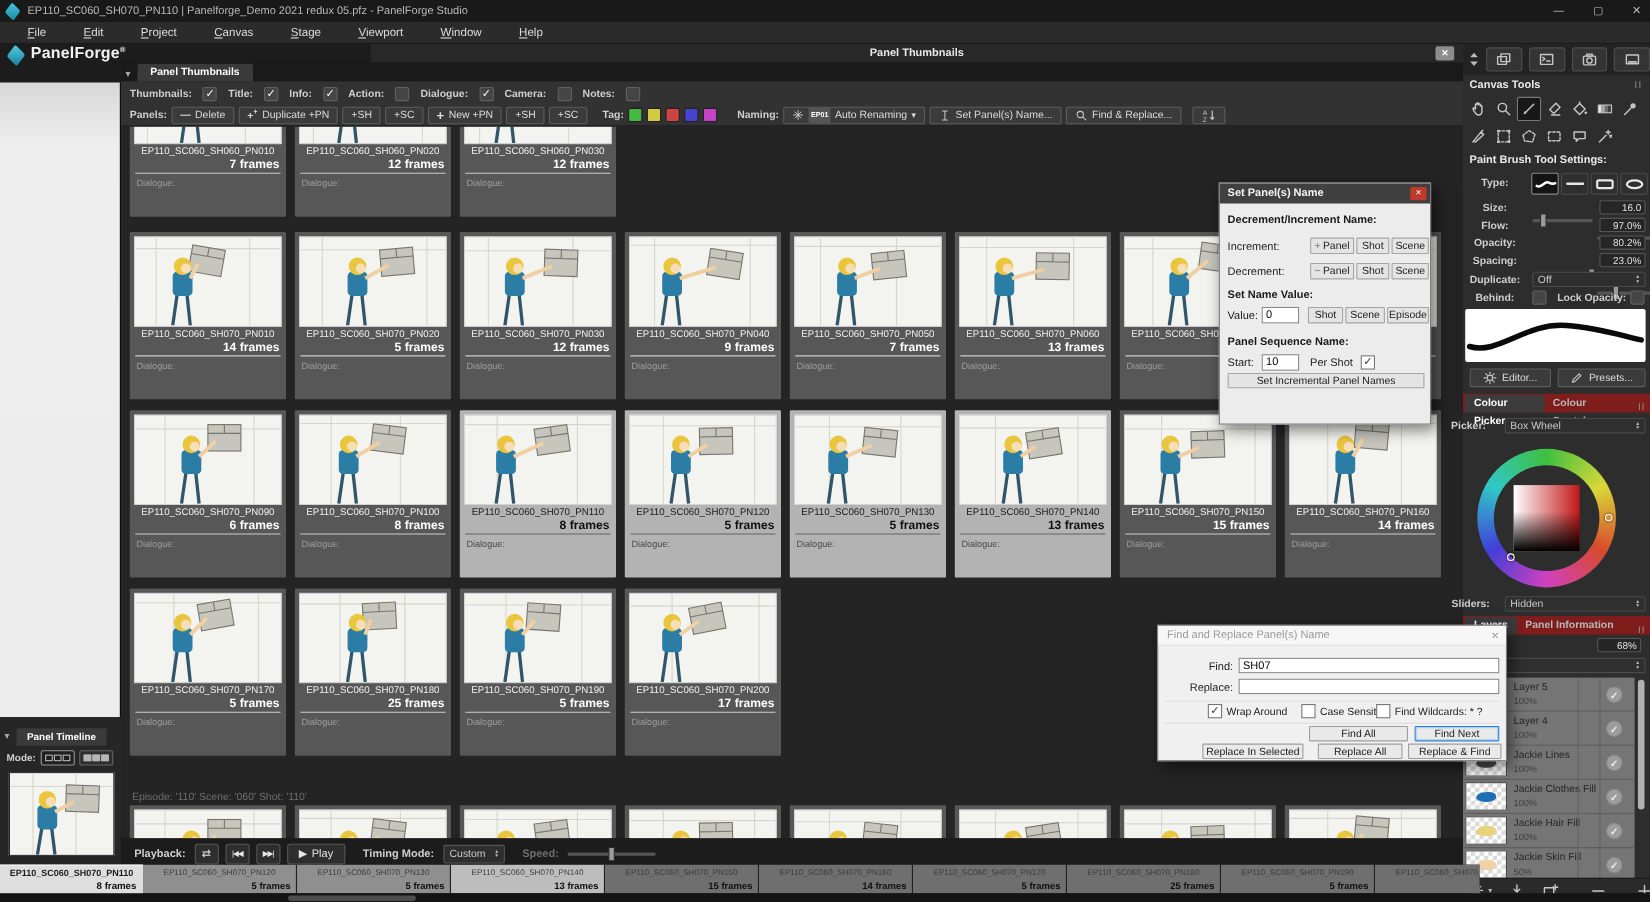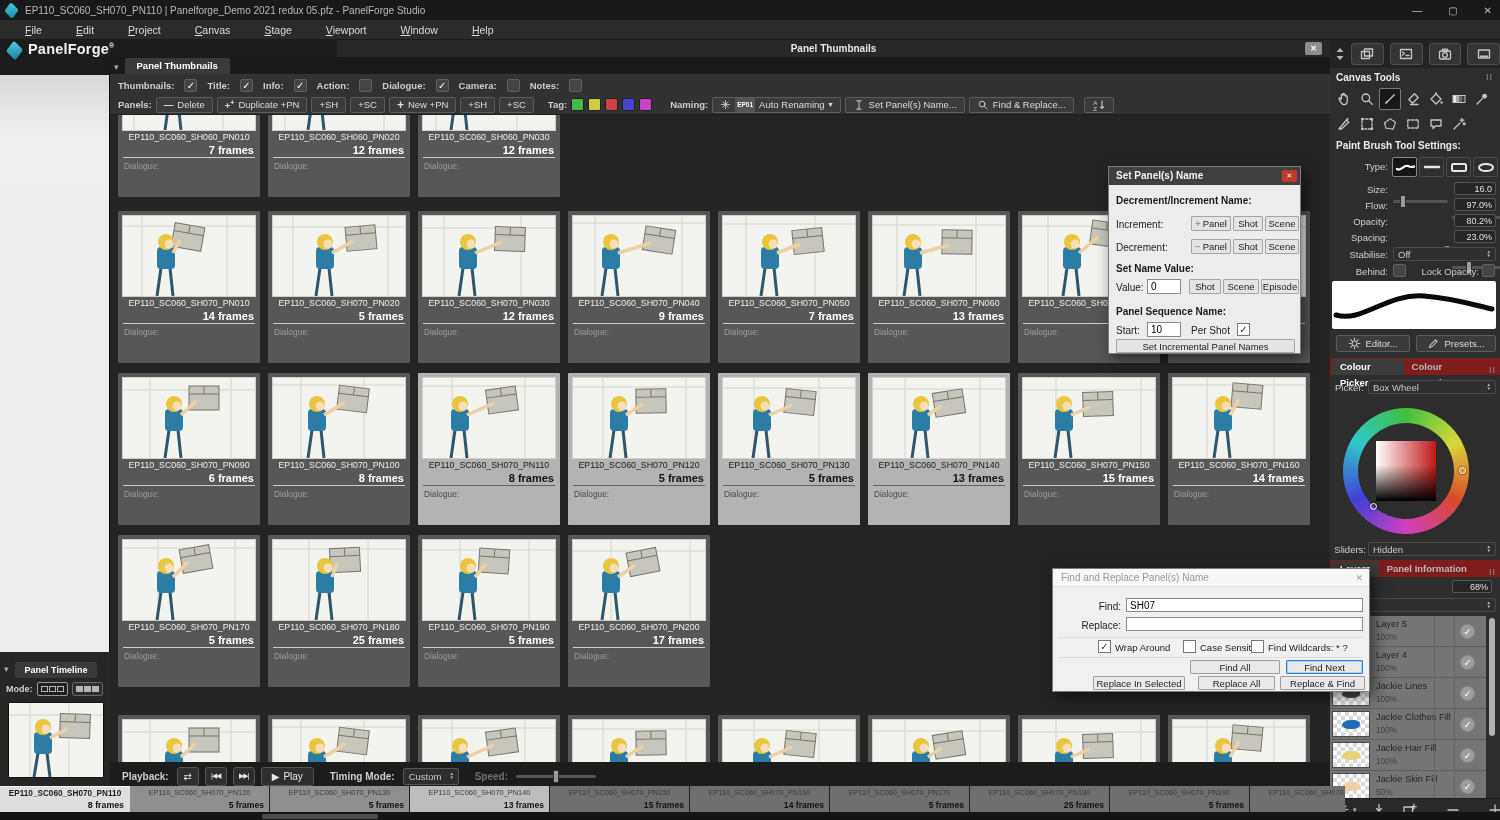--- a/index.html
+++ b/index.html
@@ -87,21 +87,21 @@
   .hscroll{position:absolute;left:262px;top:2px;width:116px;height:5px;background:#4d4d4d;border-radius:2px}
   
   .rpanel{position:absolute;left:1330px;top:40px;width:170px;height:780px;background:#2d2d2d;z-index:3}
   .rp-icons{position:absolute;left:0;top:0;width:170px;height:28px;background:#232323;display:flex;align-items:center;gap:6px;padding-left:5px}
   .rp-btn{background:#343434;border:1px solid #4e4e4e;border-radius:3px;width:34px;height:22px;display:inline-flex;align-items:center;justify-content:center}
   .rp-hdr{position:absolute;color:#eaeaea;font-size:10px;font-weight:bold}
   .grip{color:#8f8f8f;font-size:9px;letter-spacing:1px}
   .toolbtn{width:22px;height:22px;border:1px solid transparent;border-radius:2px;display:inline-flex;align-items:center;justify-content:center}
   .toolbtn.on{background:#181818;border-color:#777}
   .icn svg{display:block}
-  .rlbl{position:absolute;color:#cfcfcf;font-size:9.5px;font-weight:normal;width:58px;text-align:right}
+  .rlbl{position:absolute;color:#cfcfcf;font-size:9.5px;font-weight:bold;width:58px;text-align:center}
   .vbox{position:absolute;background:#262626;border:1px solid #555;color:#e0e0e0;font-size:9px;text-align:right;padding:1px 3px;height:13px;border-radius:2px}
   .rdrop{position:absolute;background:#2f2f2f;border:1px solid #4a4a4a;color:#c8c8c8;font-size:9.5px;height:14px;border-radius:2px;display:flex;align-items:center;justify-content:space-between;padding:0 4px}
   .typebtn{width:25px;height:20px;background:#2f2f2f;border:1px solid #4a4a4a;border-radius:2px;display:inline-flex;align-items:center;justify-content:center}
   .typebtn.on{background:#141414;border-color:#888}
   .rtab{height:16px;line-height:16px;font-size:9.5px;font-weight:bold;color:#b9b9b9;padding:0 8px;border-radius:2px 2px 0 0}
   .rtab.on{background:#3c3c3c;color:#fff}
   .rtabbar{position:absolute;left:0;width:170px;height:17px;background:#7f1d1d;display:flex;align-items:flex-end;padding-left:2px}
   .preview{position:absolute;left:2px;top:241px;width:164px;height:48px;background:#fff;border-radius:2px}
   .wheel{position:absolute;left:13px;top:368px;width:126px;height:126px;border-radius:50%;
     background:conic-gradient(#3fbf3f,#d8d83a 60deg,#d84a2a 120deg,#d040c0 180deg,#4040d8 240deg,#30c8c8 300deg,#3fbf3f)}
@@ -113,21 +113,21 @@
   .lthumb{position:absolute;left:2px;top:2px;width:38px;height:26px;border:1px solid #4a4a4a;overflow:hidden}
   .lthumb i{position:absolute;left:9px;top:8px;width:18px;height:9px;border-radius:60% 40% 50% 50%;display:block}
   .lname{position:absolute;left:46px;top:3px;color:#262626;font-size:9.3px}
   .lpct{position:absolute;left:46px;top:16px;color:#3f3f3f;font-size:8.3px}
   .lsep{position:absolute;top:0;height:31px;border-left:1px solid #636363}
   .lchk{position:absolute;left:130px;top:8px;width:15px;height:15px;border-radius:50%;background:#9d9d9d;border:1px solid #8a8a8a;color:#efefef;font-size:9px;font-weight:bold;text-align:center;line-height:14px}
   .rp-bottom{position:absolute;left:0;top:758px;width:170px;height:22px;background:#2a2a2a;border-top:1px solid #1c1c1c;display:flex;align-items:center;gap:14px;padding-left:6px;color:#d8d8d8}
   .vscroll{position:absolute;left:159px;top:578px;width:6px;height:118px;background:#b2b2b2;border-radius:3px}
   
   .dlg{position:absolute;background:#ececec;border:1px solid #7c7c7c;box-shadow:4px 5px 14px rgba(0,0,0,.55);font-size:10px;color:#1a1a1a}
-  .dlg-set{left:1108px;top:166px;width:193px;height:188px;z-index:20}
+  .dlg-set{left:1108px;top:166px;width:193px;height:220px;z-index:20}
   .ds-title{position:absolute;left:0;top:0;width:100%;height:18px;background:#404040;color:#f2f2f2;font-weight:bold;line-height:18px;padding-left:7px}
   .ds-close{position:absolute;right:3px;top:3px;width:15px;height:12px;background:#c0392b;color:#fff;font-size:7px;line-height:12px;text-align:center;border-radius:2px}
   .ds-h{position:absolute;left:7px;font-weight:bold;font-size:10px}
   .ds-l{position:absolute;left:7px;font-size:10px;color:#222}
   .btnL{position:absolute;background:#e4e4e4;border:1px solid #a5a5a5;font-size:9.5px;color:#222;text-align:center;border-radius:1px;display:flex;align-items:center;justify-content:center;gap:2px}
   .ghost{opacity:.4;font-weight:bold}
   .inpL{position:absolute;background:#fff;border:1px solid #8a8a8a;font-size:10px;font-family:"Liberation Sans",sans-serif;padding:0 3px;height:15px}
   .cbl{position:absolute;width:13px;height:13px;background:#fff;border:1px solid #777;color:#333;font-size:10px;line-height:12px;text-align:center}
   .dlg-find{left:1052px;top:568px;width:318px;height:124px;z-index:21;background:#f0f0f0}
   .df-title{position:absolute;left:0;top:0;width:100%;height:18px;background:#f7f7f7;border-bottom:1px solid #e0e0e0;color:#9a9a9a;line-height:18px;padding-left:8px}
@@ -750,20 +750,21 @@
               </svg>
             </div>
             <div class="pname">EP110_SC060_SH070_PN200</div>
             <div class="pframes">17 frames</div>
             <div class="pline"></div>
             <div class="pdlg">Dialogue:</div>
           </div>
         </div>
       </div>
       <div class="gsec" style="top: 600px;">
+        <div class="gsep">Episode: '110' Scene: '060' Shot: '110'</div>
         <div class="cards">
           <div class="card">
             <div class="thumb">
               <svg width="132" height="80" viewBox="0 0 132 80" preserveAspectRatio="none">
   <rect width="132" height="80" fill="#f3f3ef"></rect>
   <path d="M27,0 V80 M108,0 V80 M0,12 H132" stroke="#d6d6cd" fill="none"></path>
   <g transform="rotate(0 81 20)">
                   <rect x="66" y="8" width="30" height="24" fill="#c6c6bd" stroke="#76766e"></rect>
                   <path d="M66,16 h30 M81,8 v8" stroke="#76766e" fill="none"></path>
                 </g>
@@ -1226,21 +1227,21 @@
     <span class="vbox" style="left:124px;top:158px;width:42px">97.0%</span>
 
     <span class="rlbl" style="left:0;top:176px">Opacity:</span>
     <span class="sl abs" style="left:63px;top:181px;width:55px"><i style="left:93%"></i></span>
     <span class="vbox" style="left:124px;top:174px;width:42px">80.2%</span>
 
     <span class="rlbl" style="left:0;top:192px">Spacing:</span>
     <span class="sl abs" style="left:63px;top:197px;width:55px"><i style="left:24%"></i></span>
     <span class="vbox" style="left:124px;top:190px;width:42px">23.0%</span>
 
-    <span class="rlbl" style="left:0;top:209px">Stabilise:</span>
+    <span class="rlbl" style="left:0;top:209px">Duplicate:</span>
     <span class="rdrop" style="left:63px;top:207px;width:103px">
         <span>Off</span>
         <span class="stp">
           <i>▲</i>
           <i>▼</i>
         </span>
       </span>
 
     <span class="rlbl" style="left:0;top:226px">Behind:</span>
     <span class="cbd abs" style="left:63px;top:224px"></span>

